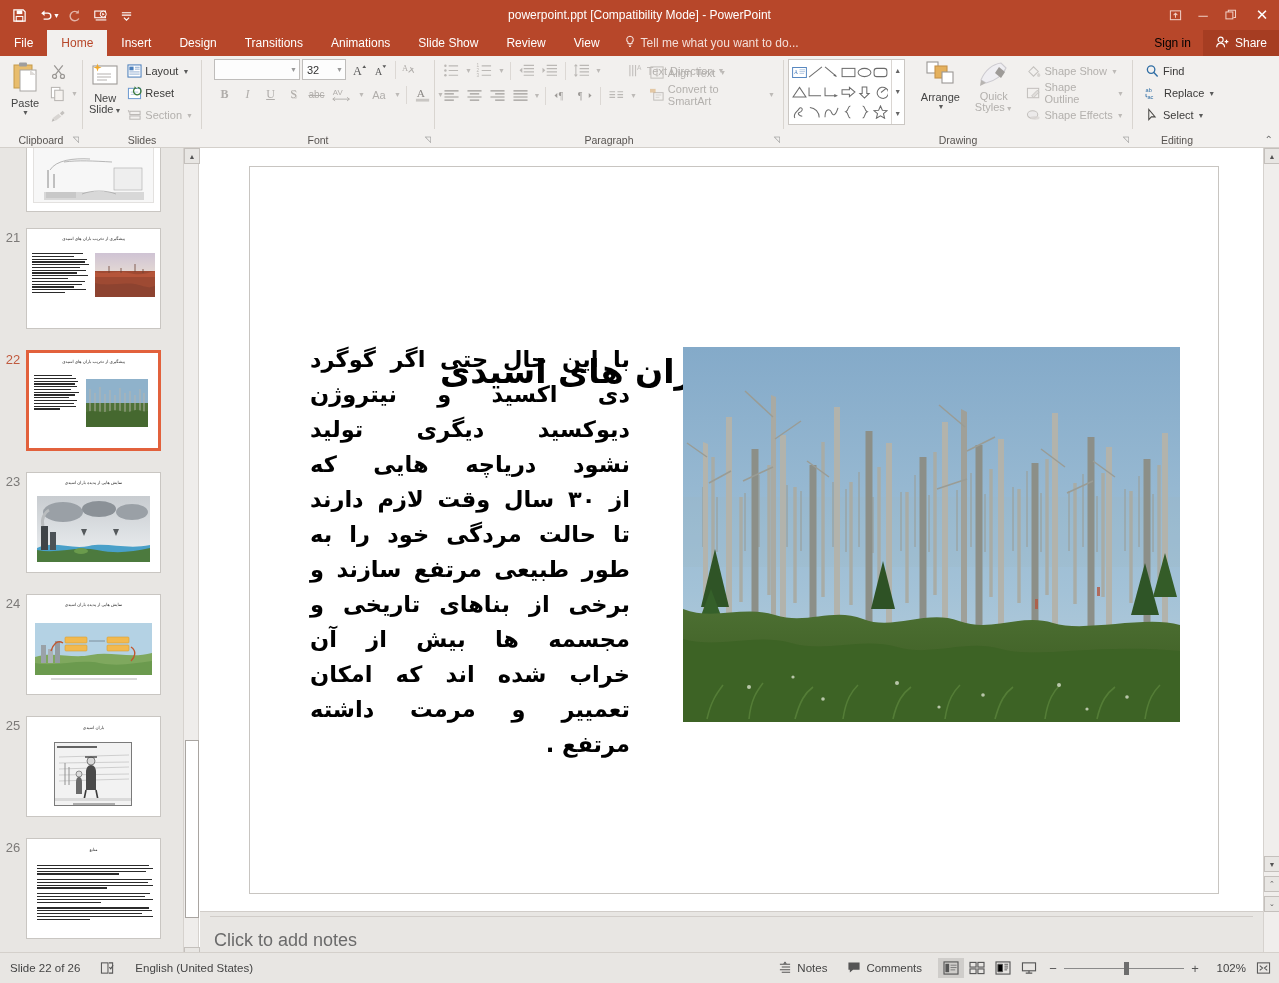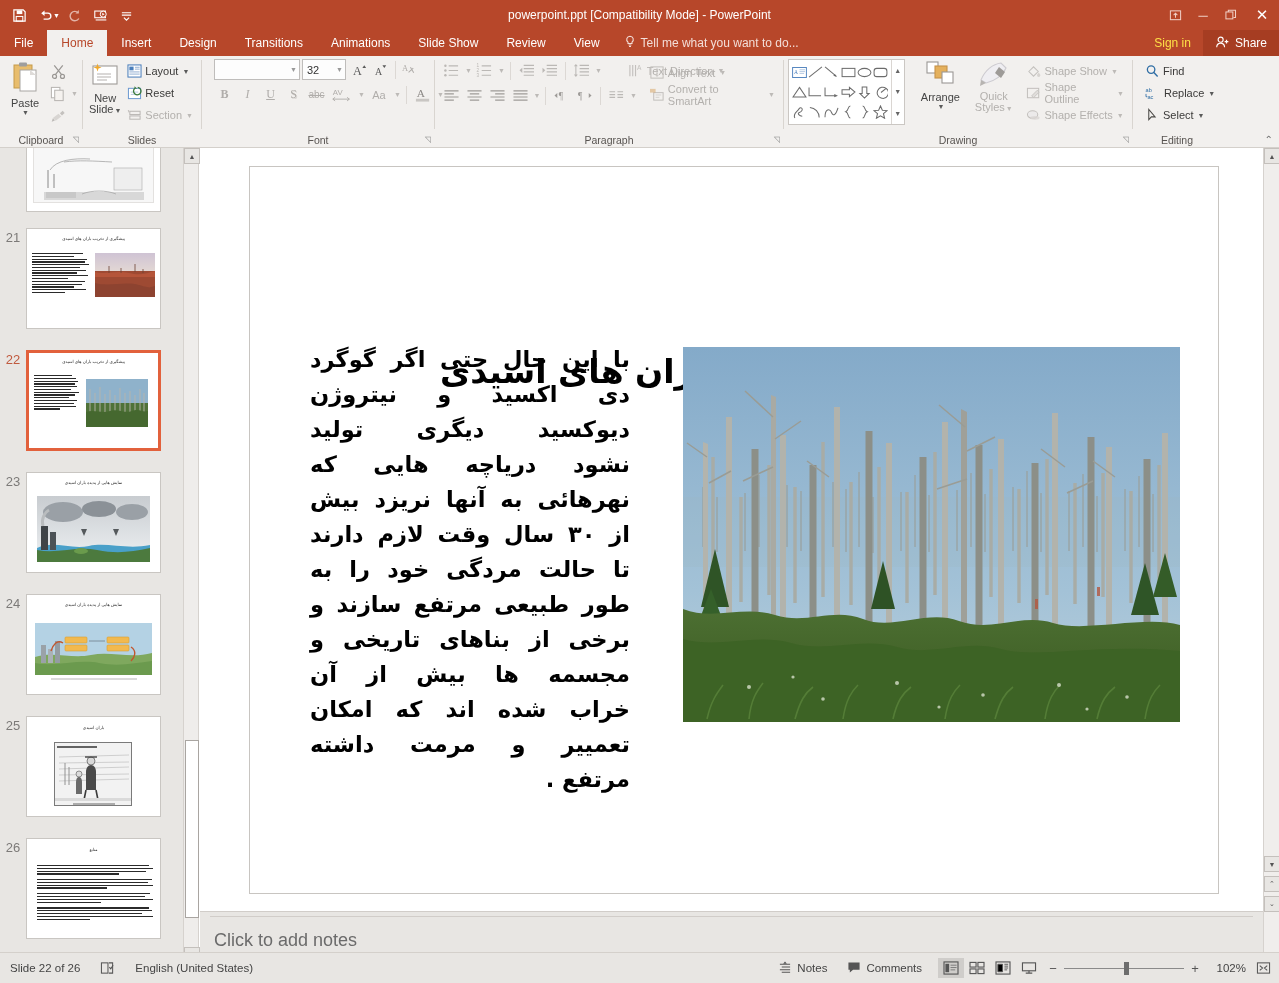--- a/index.html
+++ b/index.html
@@ -44,21 +44,21 @@
     padding: 0 14px; display: flex; align-items: center;
     color: #ffffff; font-size: 12px; height: 26px;
   }
   .tab.file { background: #b7472a; }
   .tab.active { background: #f2f0ee; color: #b7472a; }
   .tellme {
     display: flex; align-items: center; gap: 5px;
     padding: 0 10px; color: #f3ded8; font-size: 12px; height: 26px;
   }
   .signin-area { position: absolute; top: 0; right: 0; height: 26px; display: flex; align-items: center; }
-  .signin { color: #fde047; font-size: 12px; padding: 0 12px; }
+  .signin { color: #000000; font-size: 12px; padding: 0 12px; }
   .share {
     display: flex; align-items: center; gap: 5px;
     background: #a63d22; color: #ffffff; font-size: 12px; height: 26px; padding: 0 12px;
   }
 
   
   .ribbon {
     position: absolute; top: 56px; left: 0; width: 1279px; height: 92px;
     background: #f2f0ee; border-bottom: 1px solid #d4d0cb;
     display: flex;
@@ -1039,21 +1039,20 @@
   <div class="slidearea">
     <div class="slide">
 
       <div class="slide-title">پیشگیری از تخریب باران های اسیدی</div>
 
       <div class="slide-body">
         <div>با این حال حتی اگر گوگرد</div>
         <div>دی اکسید و نیتروژن</div>
         <div>دیوکسید دیگری تولید</div>
         <div>نشود دریاچه هایی که</div>
-        <div>نهرهائی به آنها نریزد بیش</div>
         <div>از ۳۰ سال وقت لازم دارند</div>
         <div>تا حالت مردگی خود را به</div>
         <div>طور طبیعی مرتفع سازند و</div>
         <div>برخی از بناهای تاریخی و</div>
         <div>مجسمه ها بیش از آن</div>
         <div>خراب شده اند که امکان</div>
         <div>تعمییر و مرمت داشته</div>
         <div style="text-align-last:right">مرتفع .</div>
       </div>
 

